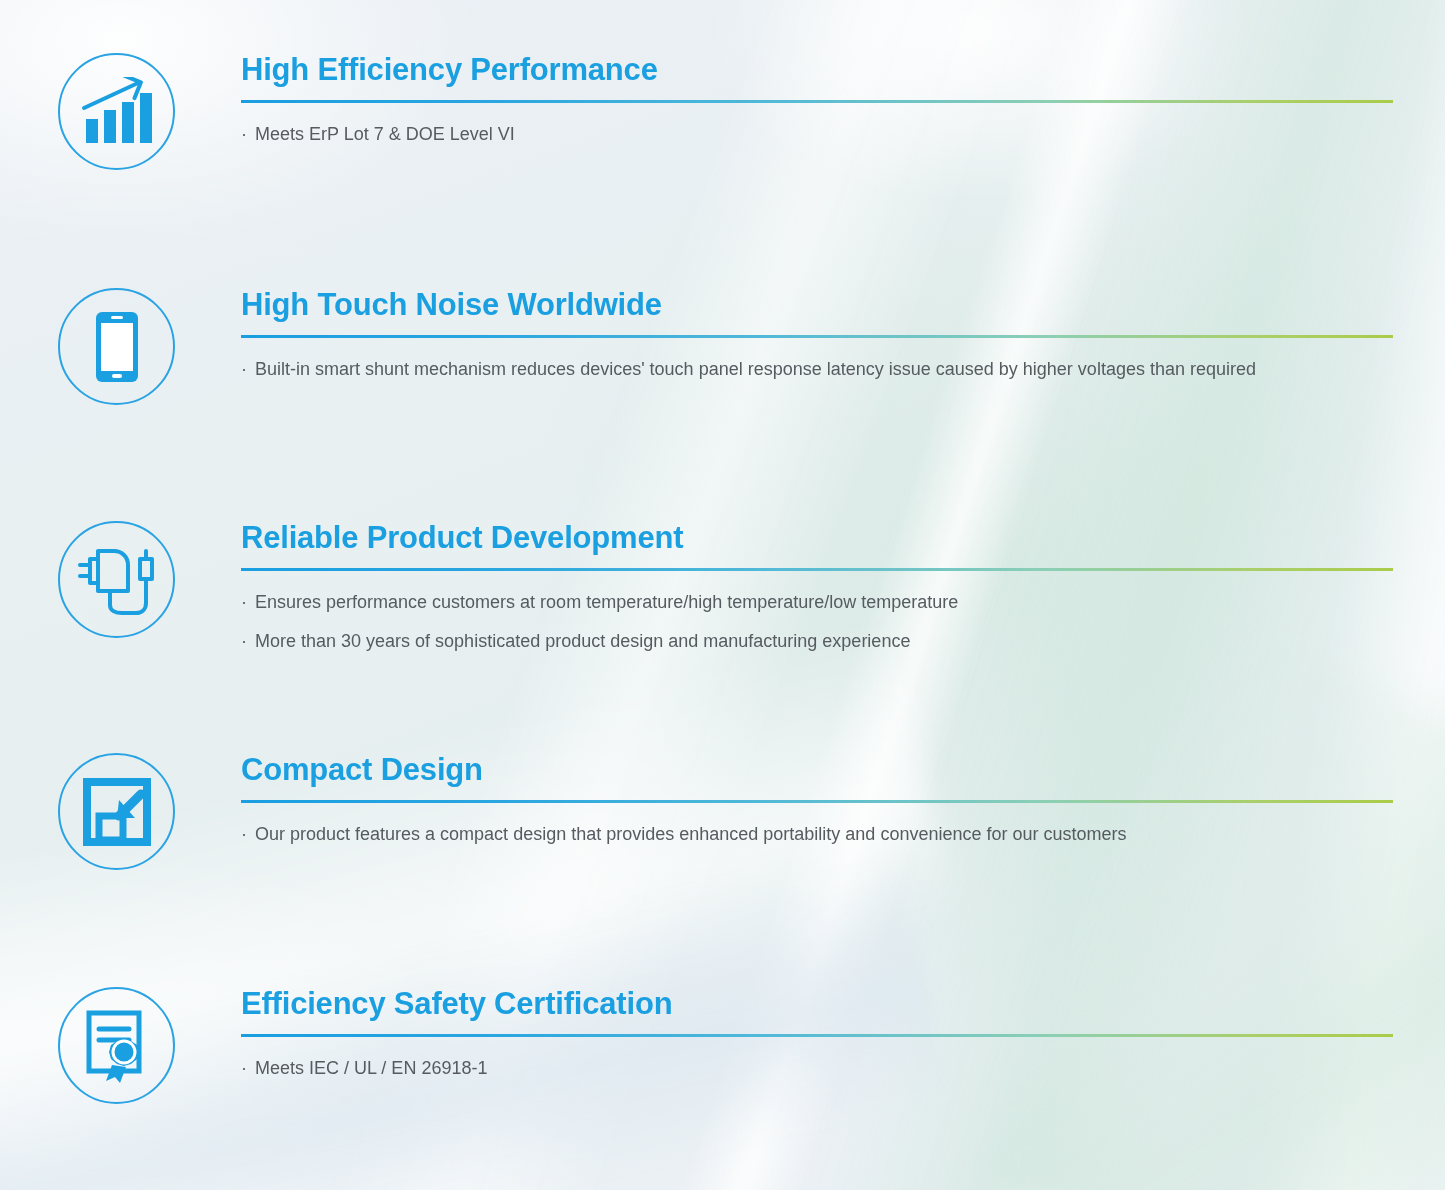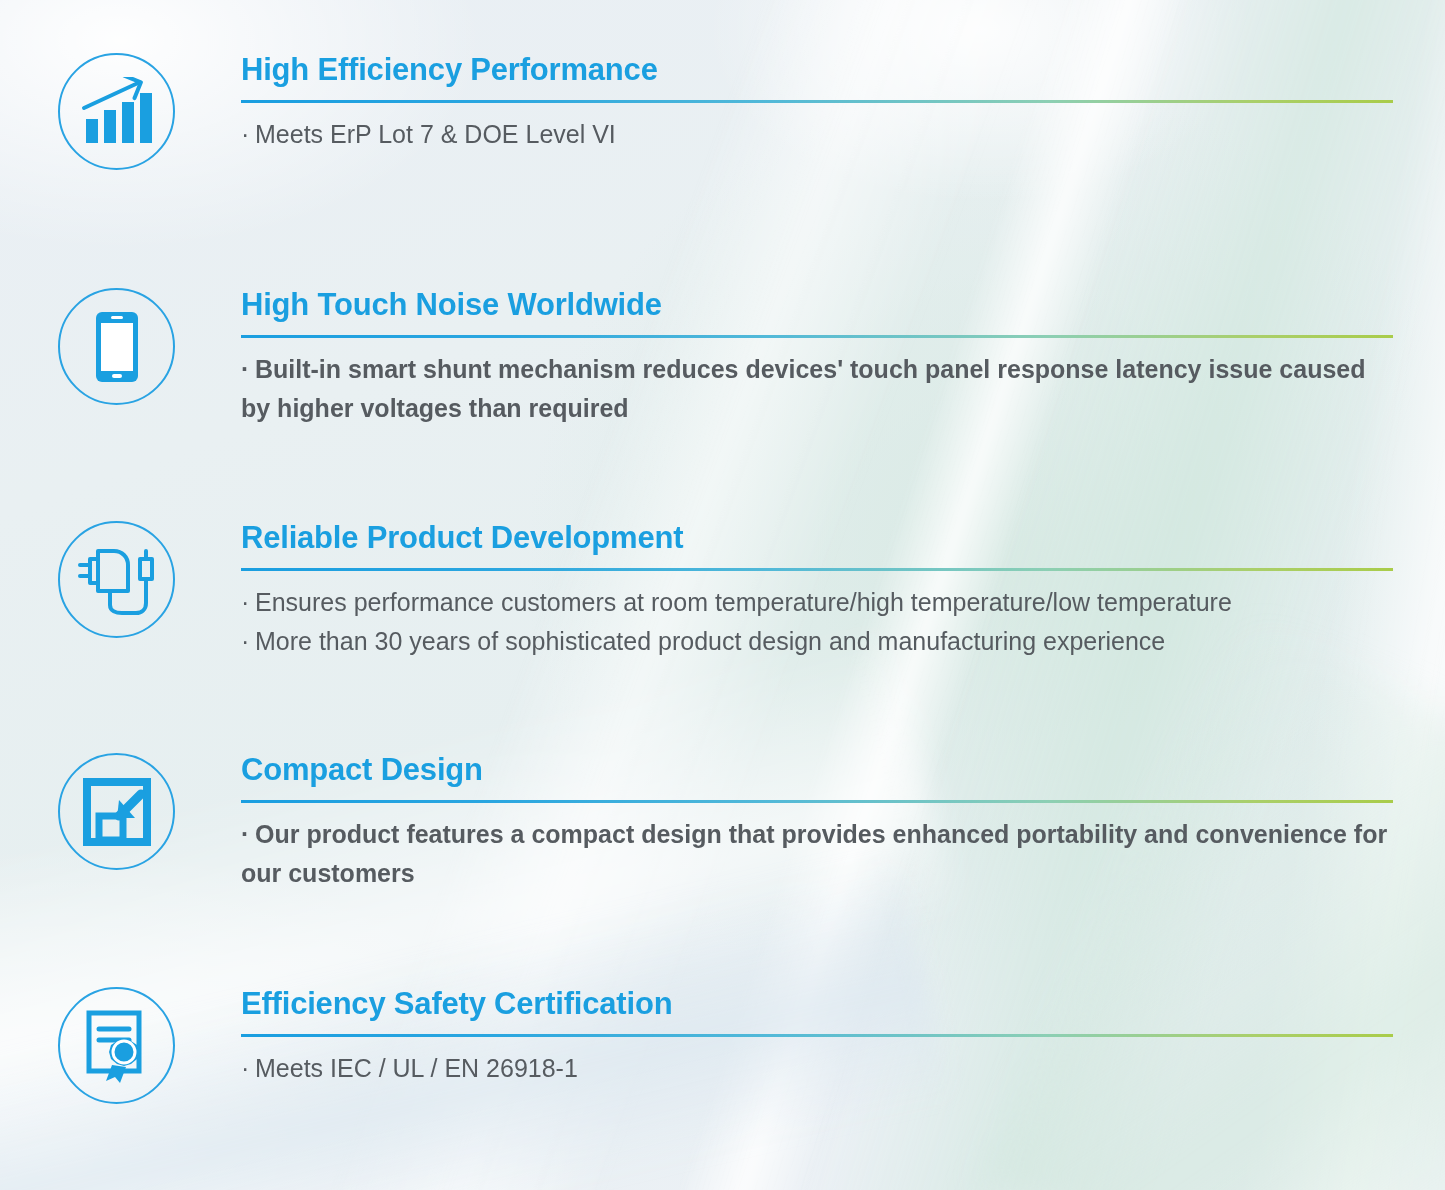--- a/index.html
+++ b/index.html
@@ -60,24 +60,24 @@
   .content{position:absolute;left:228px;width:1152px;margin-left:13px;}
   .f-title{
     color:#1a9fe0;font-weight:bold;font-size:31px;line-height:34px;
     letter-spacing:-0.2px;white-space:nowrap;
   }
   .rule{
     height:3px;width:1152px;margin-top:13px;
     background:linear-gradient(90deg,#1a9ee0 0%, #2aa6e0 22%, #52b9d8 46%, #8ccfb4 70%, #aacf6a 88%, #a9cc4a 100%);
   }
   .f-body{
-    margin-top:12px;color:#565b60;font-size:25px;line-height:39px;
+    margin-top:12px;color:#565b60;font-size:18px;line-height:39px;
   }
   .f-body .line{white-space:nowrap;}
-  .f-body .line.wrap{white-space:normal;font-weight:bold;}
+  .f-body .line.wrap{white-space:normal;}
   .bullet{display:inline-block;width:14px;}
 </style>
 </head>
 <body>
 
 <div id="page">
 
   <div class="streak s1"></div>
   <div class="streak s2"></div>
   <div class="streak s3"></div>

